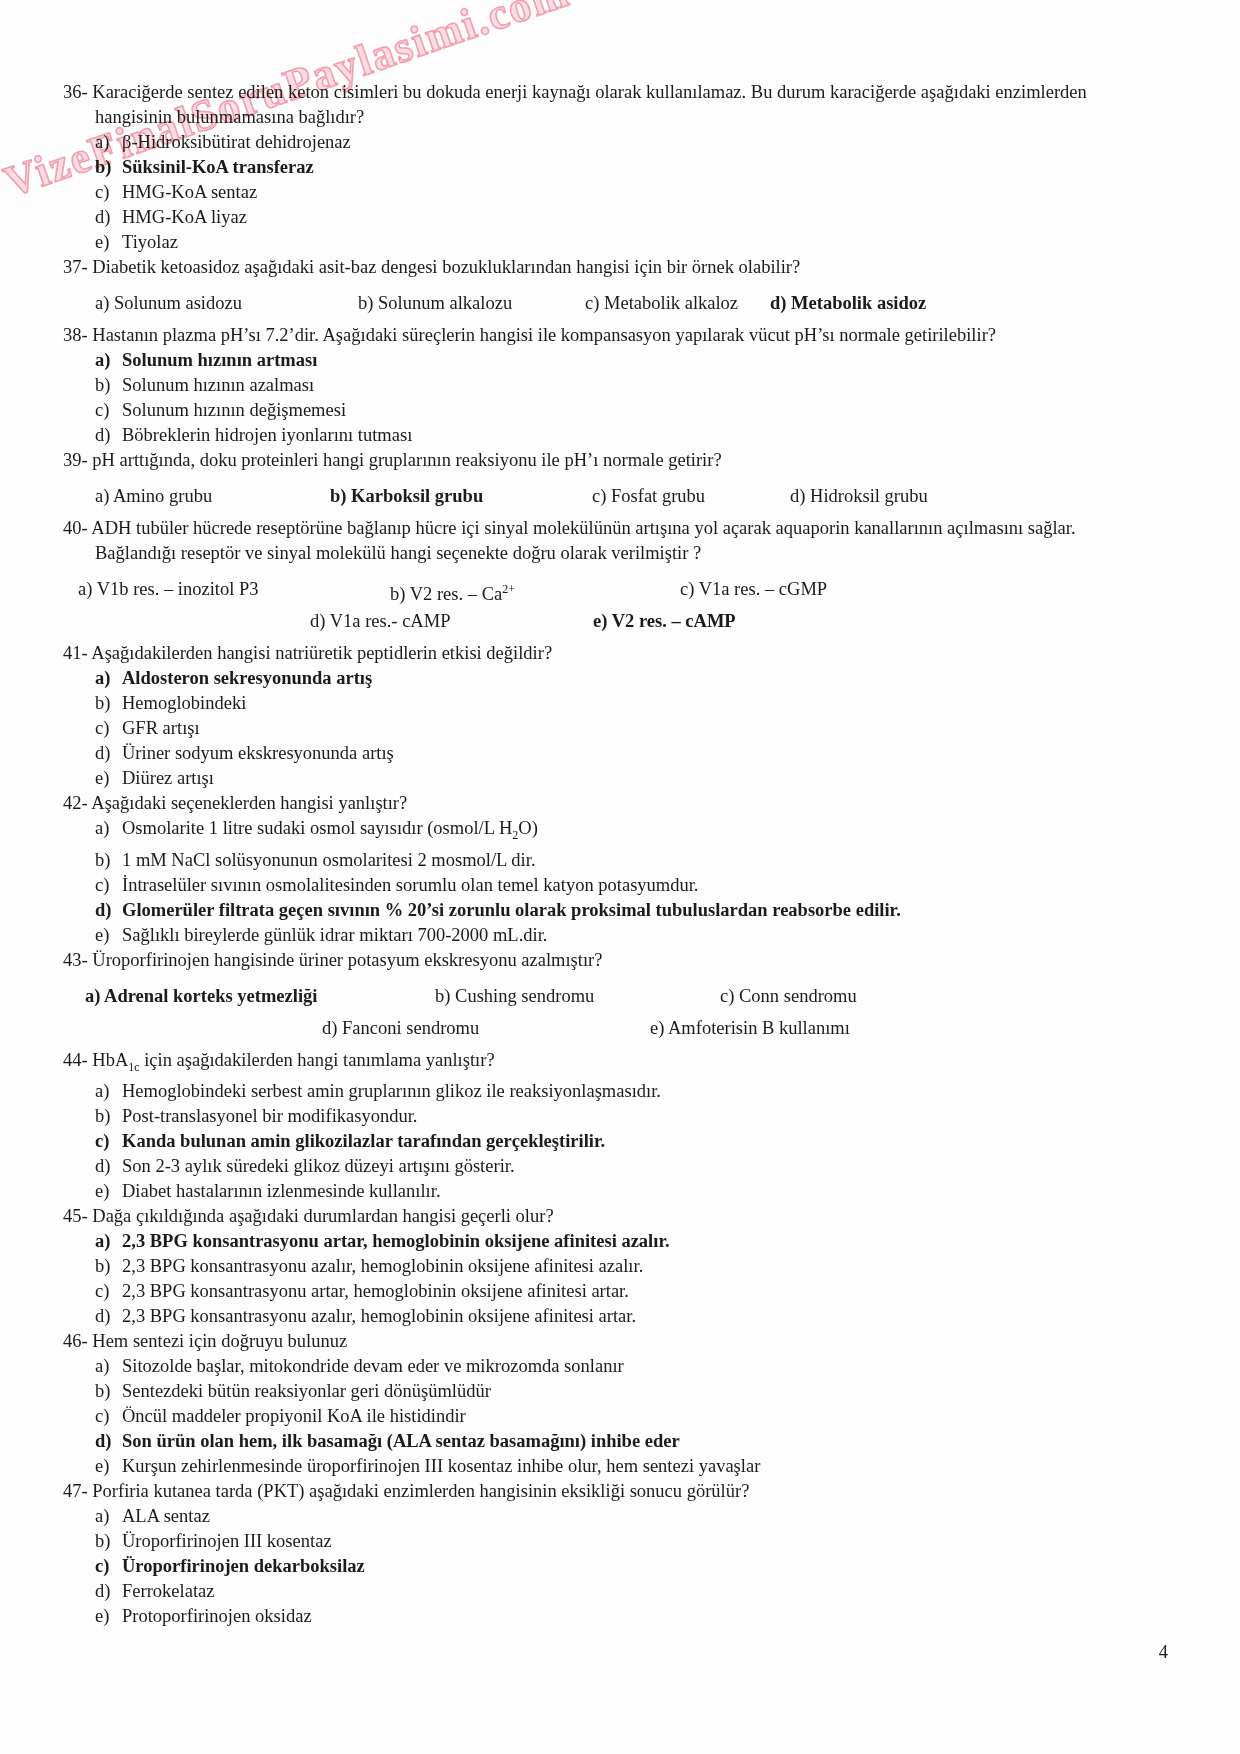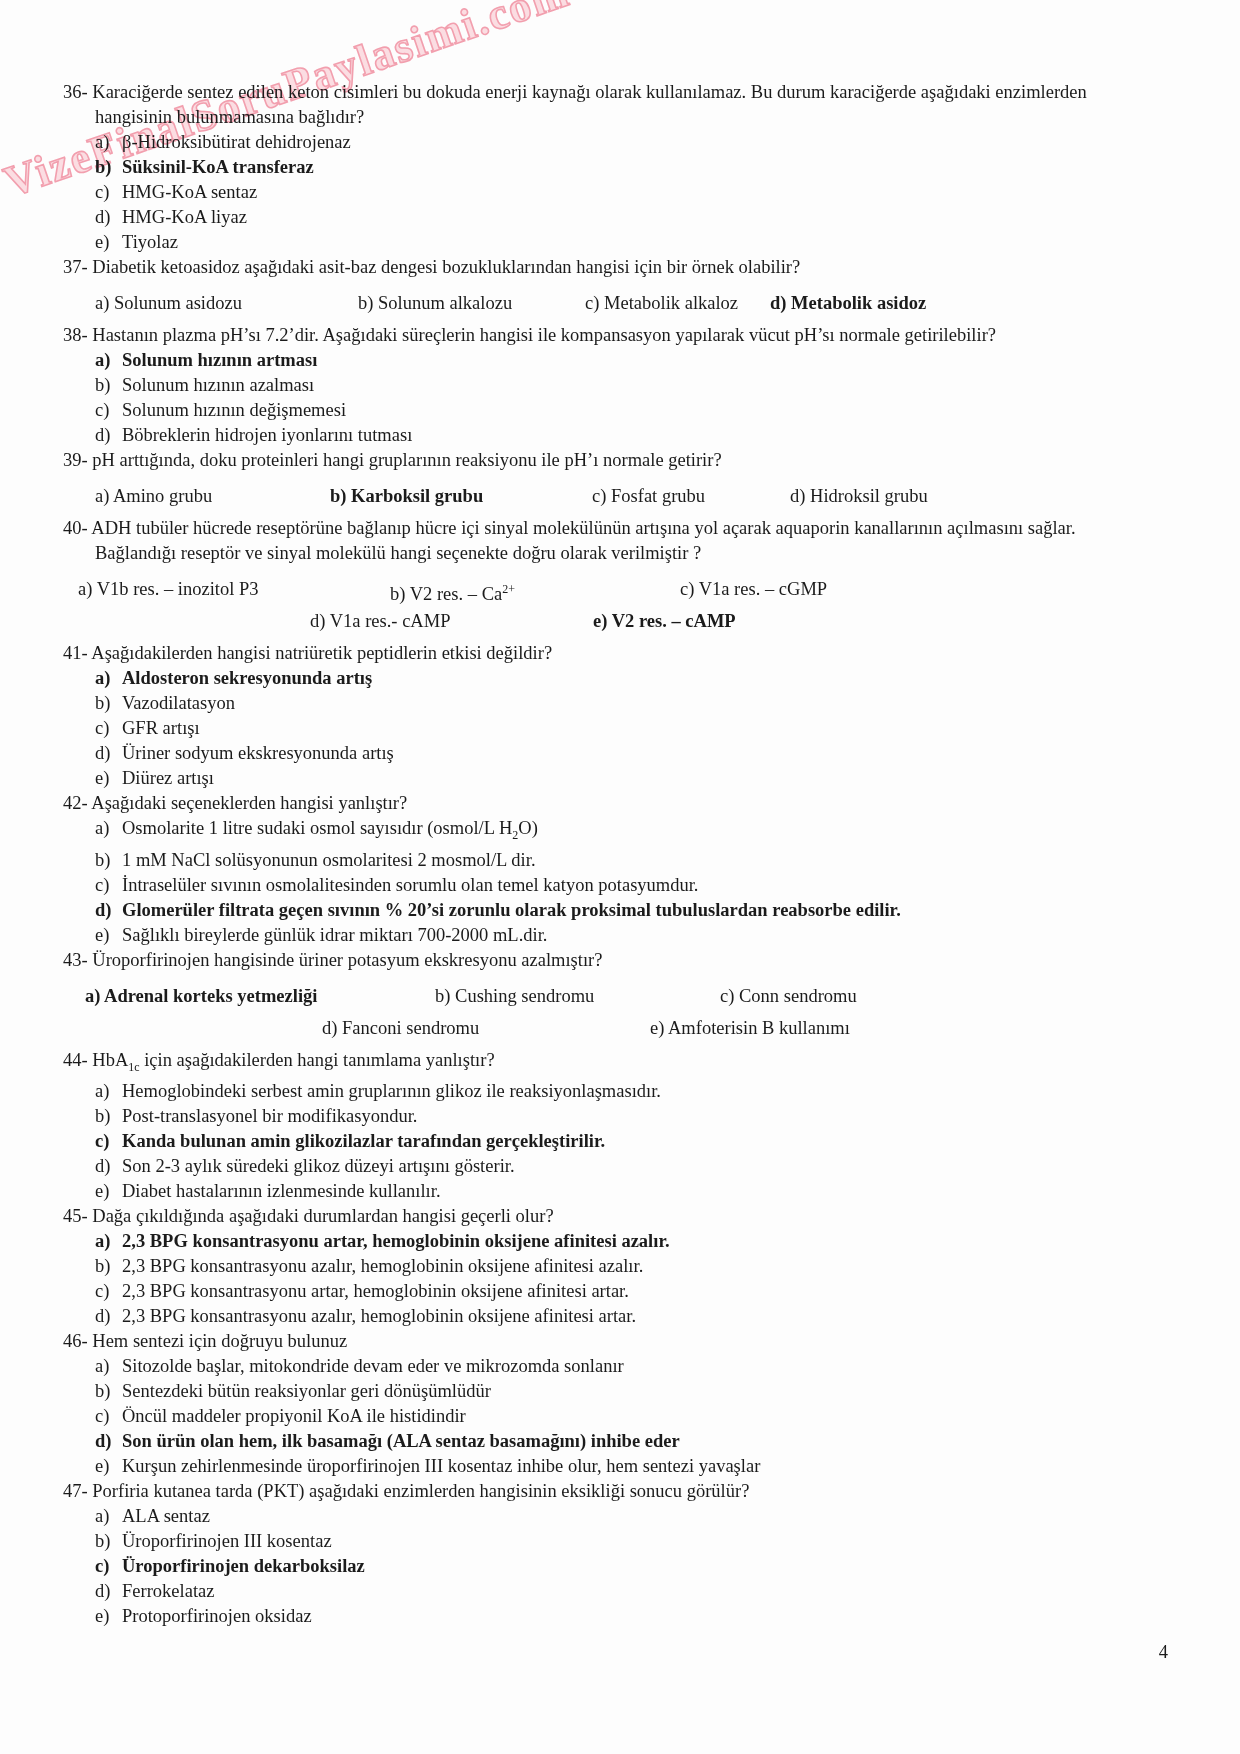--- a/index.html
+++ b/index.html
@@ -108,21 +108,21 @@
       <div class="row">
         <span class="o" style="left:247px"><span>d)</span> <span>V1a res.- cAMP</span></span>
         <span class="o bold" style="left:530px"><span>e)</span> <span>V2 res. – cAMP</span></span>
       </div>
     </div>
 
     <div>
       <p class="q"><span>41-</span> <span>Aşağıdakilerden hangisi natriüretik peptidlerin etkisi </span><span class="u">değildir</span><span>?</span></p>
       <div class="opts">
         <div class="opt bold"><span class="l">a)</span><span>Aldosteron sekresyonunda artış</span></div>
-        <div class="opt"><span class="l">b)</span><span>Vazodilatasyon</span></div>
+        <div class="opt"><span class="l">b)</span><span>Hemoglobindeki</span></div>
         <div class="opt"><span class="l">c)</span><span>GFR artışı</span></div>
         <div class="opt"><span class="l">d)</span><span>Üriner sodyum ekskresyonunda artış</span></div>
         <div class="opt"><span class="l">e)</span><span>Diürez artışı</span></div>
       </div>
     </div>
 
     <div>
       <p class="q"><span>42-</span> <span>Aşağıdaki seçeneklerden hangisi </span><span class="u">yanlıştır</span><span>?</span></p>
       <div class="opts">
         <div class="opt"><span class="l">a)</span><span>Osmolarite 1 litre sudaki osmol sayısıdır (osmol/L H</span><sub>2</sub><span>O)</span></div>

